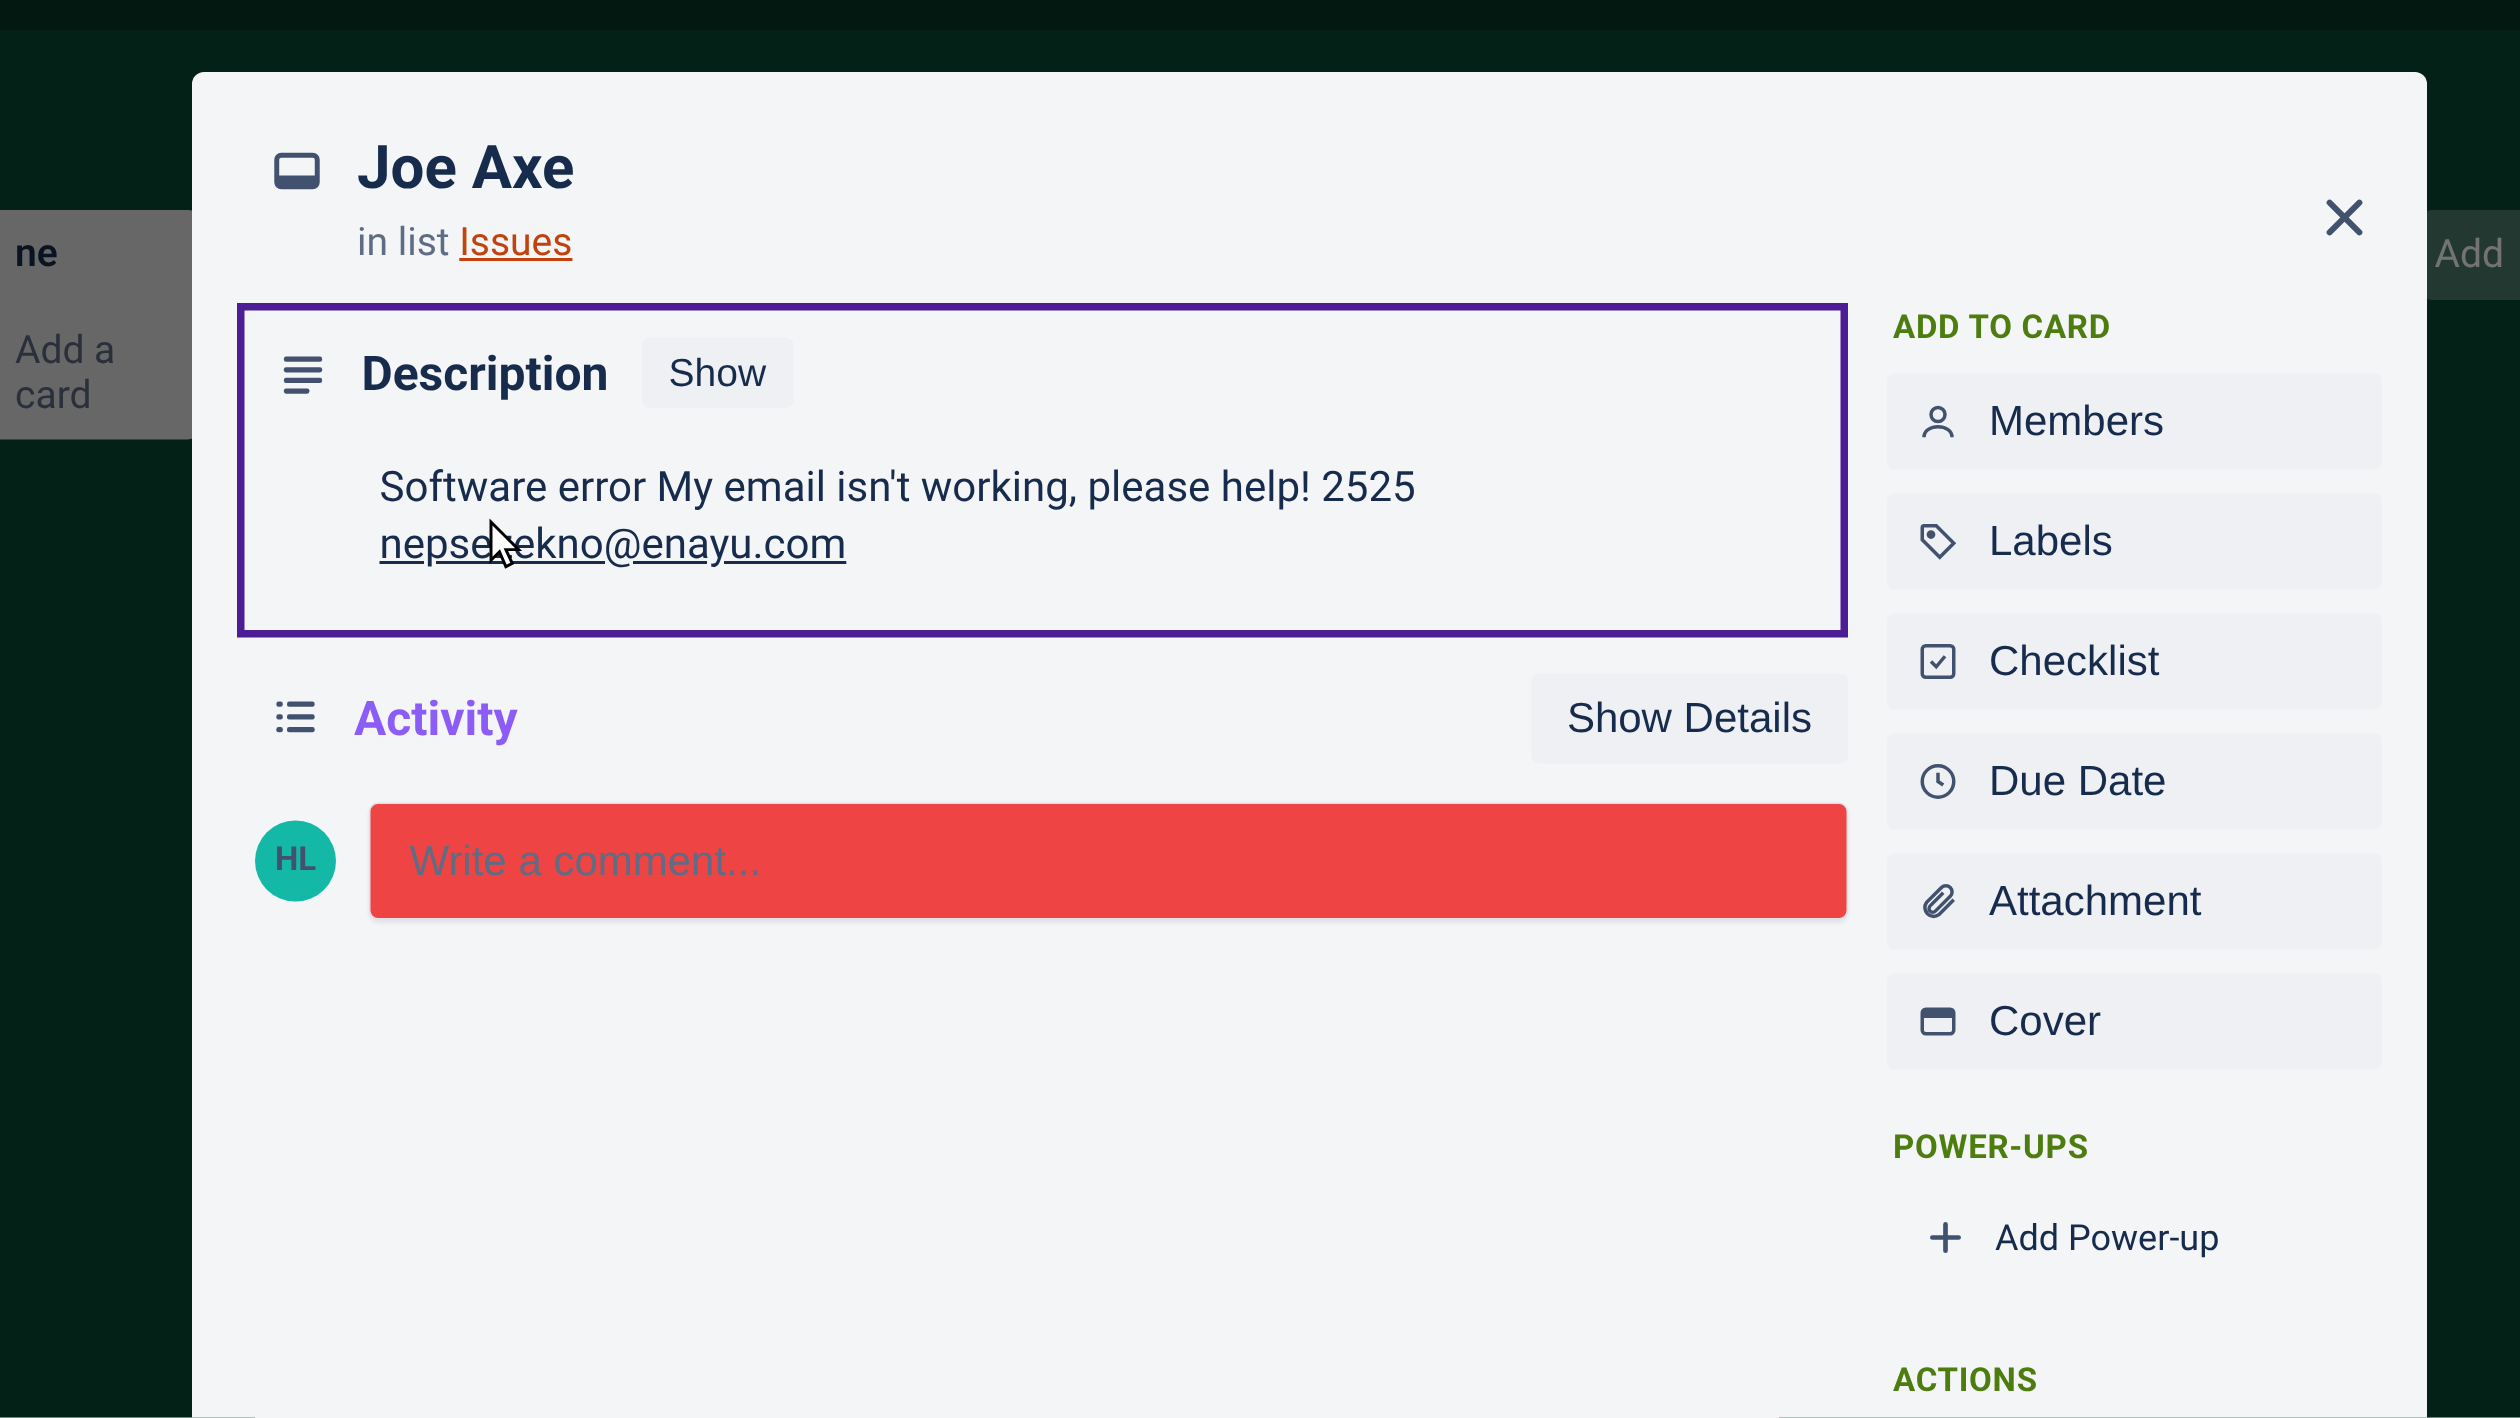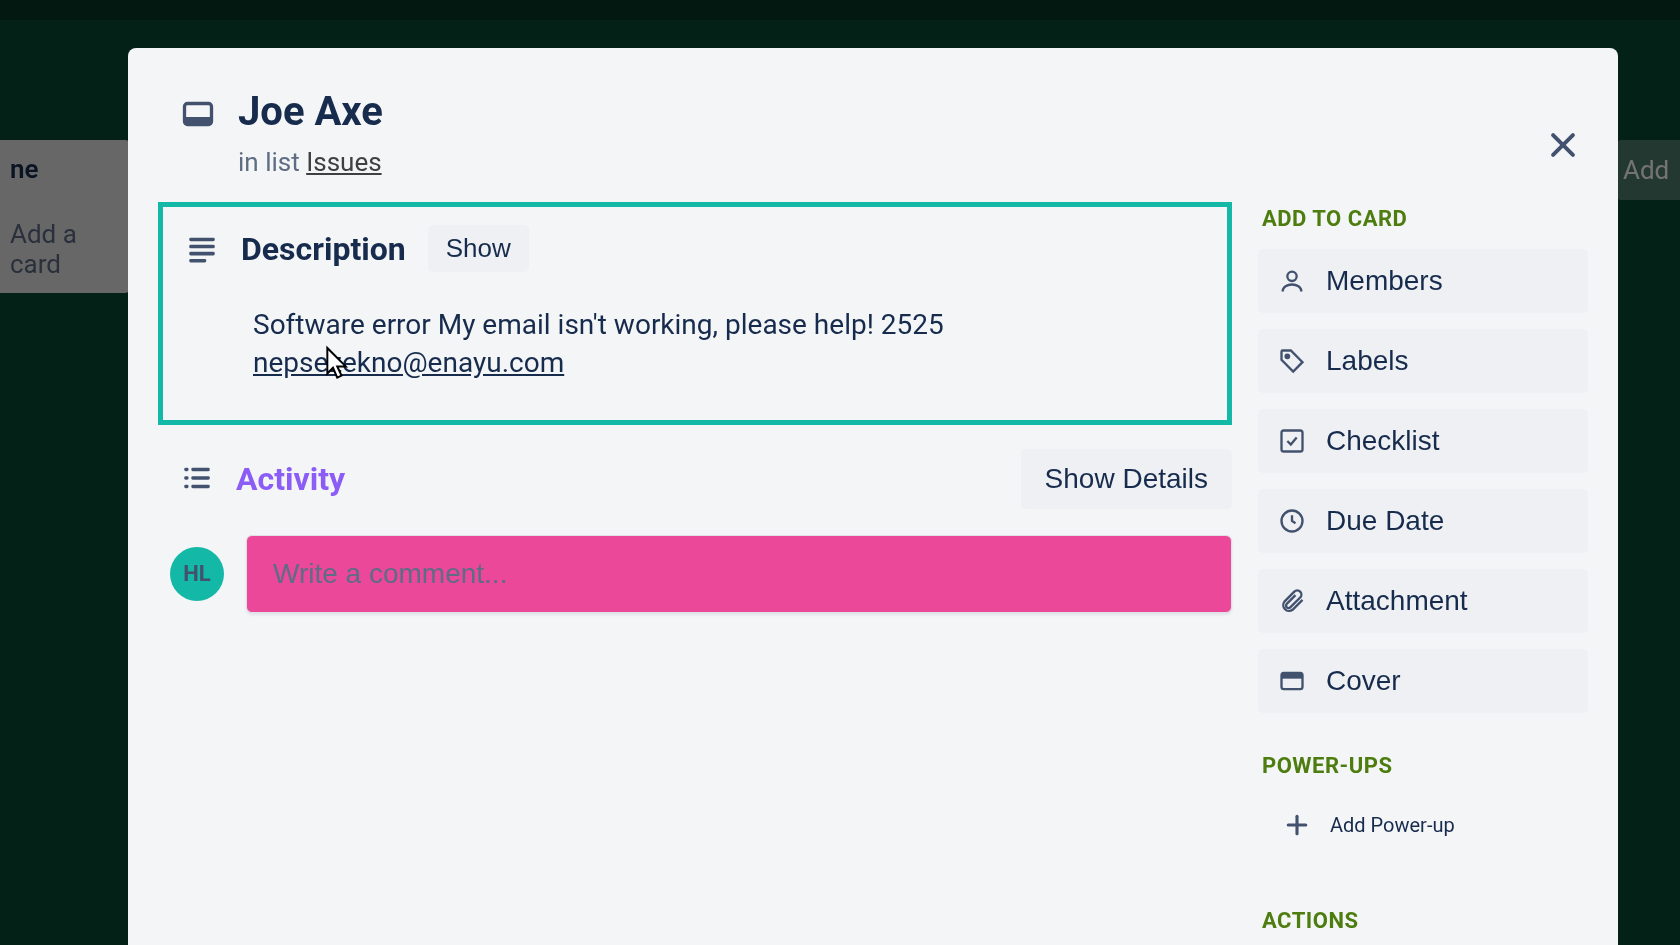--- a/index.html
+++ b/index.html
@@ -61,28 +61,28 @@
       color:#42526e;
       cursor:pointer;
       border-radius: 50%;
     }
     .close-btn svg { width: 34px; height: 34px; }
 
     .card-header { display:flex; align-items:flex-start; gap: 22px; margin: 18px 0 25px 22px; }
     .card-title-block { }
     .card-title { font-size: 40px; font-weight: 700; color:#172b4d; }
     .card-sub { font-size: 26px; color:#5e6c84; margin-top: 12px; }
-    .card-sub a { color:#404040; }
+    .card-sub a { color:#c2410c; }
 
     .columns { display:flex; gap: 26px; }
     .main-col { flex: 1; }
     .side-col { width: 330px; }
 
     .desc-block {
-      border: 5px solid #14b8a6;
+      border: 5px solid #4c1d95;
       padding: 18px 22px 38px 22px;
       margin-bottom: 24px;
       position: relative;
     }
     .desc-head { display:flex; align-items:center; gap: 22px; }
     .desc-title { font-size: 32px; font-weight: 700; color:#172b4d; }
     .edit-btn {
       background: #eef0f3;
       color:#172b4d;
       font-size: 26px;
@@ -106,21 +106,21 @@
     }
     .comment-row { display:flex; align-items:center; gap: 22px; margin-left: 12px; }
     .avatar {
       width: 54px; height: 54px; border-radius: 50%;
       background:#14b8a6; color:#42526e;
       display:flex; align-items:center; justify-content:center;
       font-weight: 700; font-size: 22px;
     }
     .comment-input {
       flex:1;
-      background:#ec4899;
+      background:#ef4444;
       border:1px solid #dfe1e6;
       border-radius: 6px;
       box-shadow: 0 2px 3px rgba(9,30,66,0.08);
       font-size: 28px;
       color:#172b4d;
       padding: 22px 26px;
       outline:none;
     }
     .comment-input::placeholder { color:#5e6c84; }
 
@@ -136,21 +136,21 @@
       border:none; border-radius:5px;
       font-size: 28px; font-weight: 500;
       padding: 16px 20px;
       margin-bottom: 16px;
       cursor:pointer;
       text-align:left;
     }
     .side-btn svg { width: 28px; height: 28px; flex-shrink: 0; }
     .add-powerup {
       display:flex; align-items:center; gap: 18px;
-      color:#172b4d; font-size: 20px;
+      color:#172b4d; font-size: 24px;
       padding: 14px 4px 14px 24px;
       cursor:pointer;
     }
     .add-powerup svg { width: 30px; height: 30px; }
 
     .icon { display:inline-flex; }
     .hdr-icon svg { width: 36px; height: 36px; margin-top: 8px; }
     .sec-icon svg { width: 34px; height: 34px; }
 
     .cursor {

